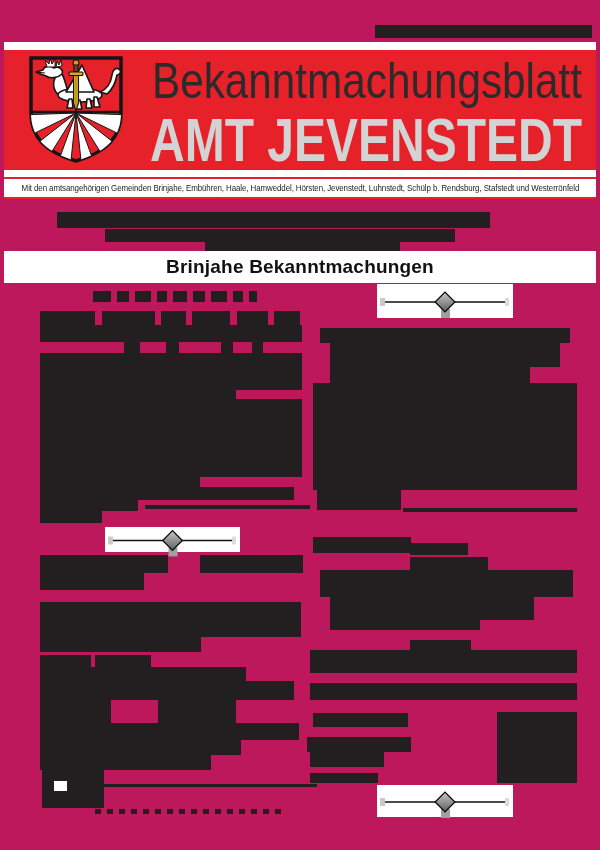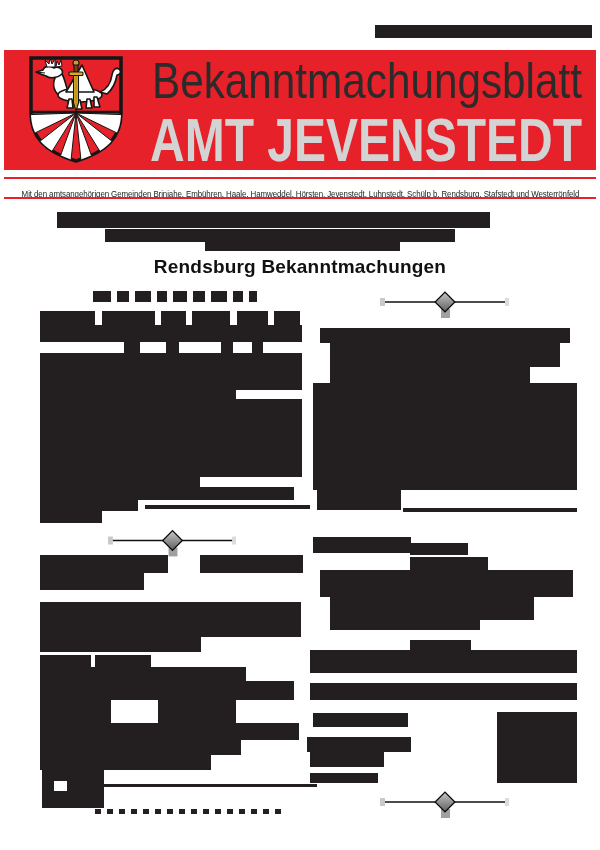--- a/index.html
+++ b/index.html
@@ -1,24 +1,24 @@
 <!DOCTYPE html>
 <html><head>
 <meta charset="utf-8">
 <style>
   html,body{margin:0;padding:0;background:#000;}
   .page{
-    position:relative;width:600px;height:850px;background:#ffffff;overflow:hidden;
+    position:relative;width:600px;height:850px;background:#be185d;overflow:hidden;
     font-family:"Liberation Sans",sans-serif;
   }
   
   .strip{position:absolute;left:4px;width:592px;background:#ffffff;}
   .strip-top{top:42px;height:8px;}
   .strip-below-banner{top:170px;height:7px;}
-  .strip-muni{top:179px;height:30px;display:flex;align-items:center;justify-content:center;}
+  .strip-muni{top:179px;height:18px;display:flex;align-items:center;justify-content:center;}
   .strip-issue{top:199px;height:12px;display:flex;align-items:flex-start;justify-content:center;overflow:hidden;}
   .strip-heading{top:251px;height:32px;display:flex;align-items:center;justify-content:center;}
   .redline{position:absolute;left:4px;width:592px;height:2px;background:#e62129;}
   .redline-1{top:177px;}
   .redline-2{top:197px;}
   
   .banner{position:absolute;left:4px;top:50px;width:592px;height:120px;background:#e62129;}
   .crest{position:absolute;left:24px;top:5px;}
   .banner-text{position:absolute;left:0;top:0;}
   .muni-text{
@@ -97,21 +97,21 @@
   <div class="redline redline-1"></div>
 
   <div class="strip strip-muni">
     <span class="muni-text">Mit den amtsangehörigen Gemeinden Brinjahe, Embühren, Haale, Hamweddel, Hörsten, Jevenstedt, Luhnstedt, Schülp b. Rendsburg, Stafstedt und Westerrönfeld</span>
   </div>
 
   <div class="redline redline-2"></div>
 
 
   <div class="strip strip-heading">
-    <span class="heading-text">Rendsburg Bekanntmachungen</span>
+    <span class="heading-text">Brinjahe Bekanntmachungen</span>
   </div>
 
   <div id="generated">
       <div class="redact" style="left: 375px; top: 25px; width: 217px; height: 13px;"></div>
       <div class="redact" style="left: 57px; top: 212px; width: 433px; height: 16px;"></div>
       <div class="redact" style="left: 105px; top: 229px; width: 350px; height: 13px;"></div>
       <div class="redact" style="left: 205px; top: 242px; width: 195px; height: 9px;"></div>
       <div class="redact" style="left: 93px; top: 291px; width: 18px; height: 11px;"></div>
       <div class="redact" style="left: 117px; top: 291px; width: 12px; height: 11px;"></div>
       <div class="redact" style="left: 135px; top: 291px; width: 16px; height: 11px;"></div>

